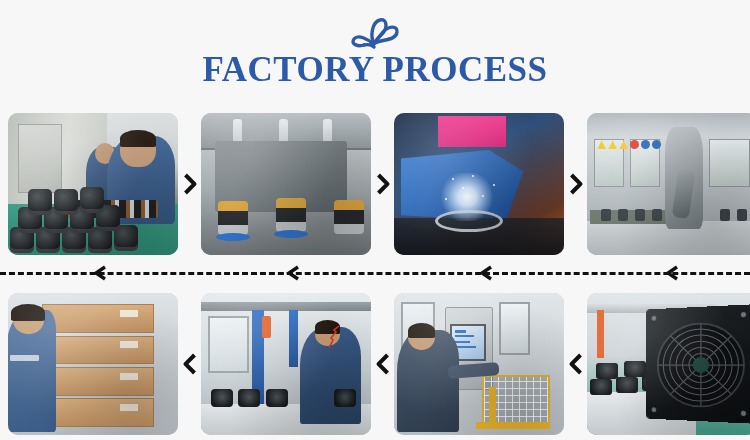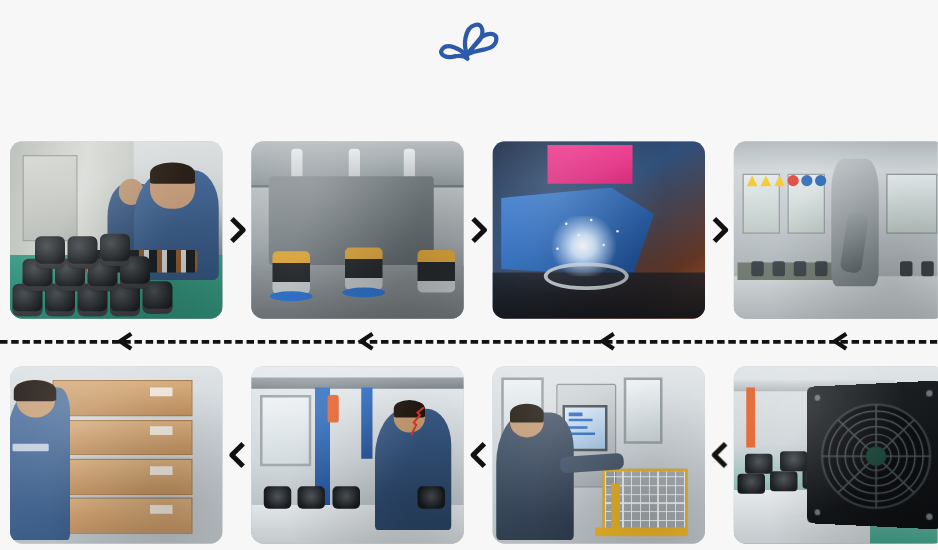--- a/index.html
+++ b/index.html
@@ -266,20 +266,21 @@
         <svg width="62" height="36" viewBox="0 0 62 36">
           <g fill="none" stroke="#2d5aa8" stroke-width="3.4" stroke-linecap="round" stroke-linejoin="round">
             <path d="M30 30 C 26 22, 28 8, 36 6 C 43 4, 44 14, 38 20 C 34 24, 31 27, 30 30 Z"></path>
             <path d="M31 29 C 38 25, 52 27, 53 18 C 54 11, 44 12, 39 18 C 35 23, 32 27, 31 29 Z"></path>
             <path d="M29 30 C 24 25, 14 20, 10 25 C 6 30, 14 33, 20 31"></path>
             <path d="M20 31 C 25 30, 28 31, 30 33"></path>
           </g>
         </svg>
       </span>
     </div>
+    <div class="title">FACTORY PROCESS</div>
   </div>
 
   <div class="row row-top">
 
     <div class="cell">
       <div class="card">
         <div class="ph img-winding">
           <div class="wall"></div>
             <div class="panel"></div>
           <div class="bench"></div>

